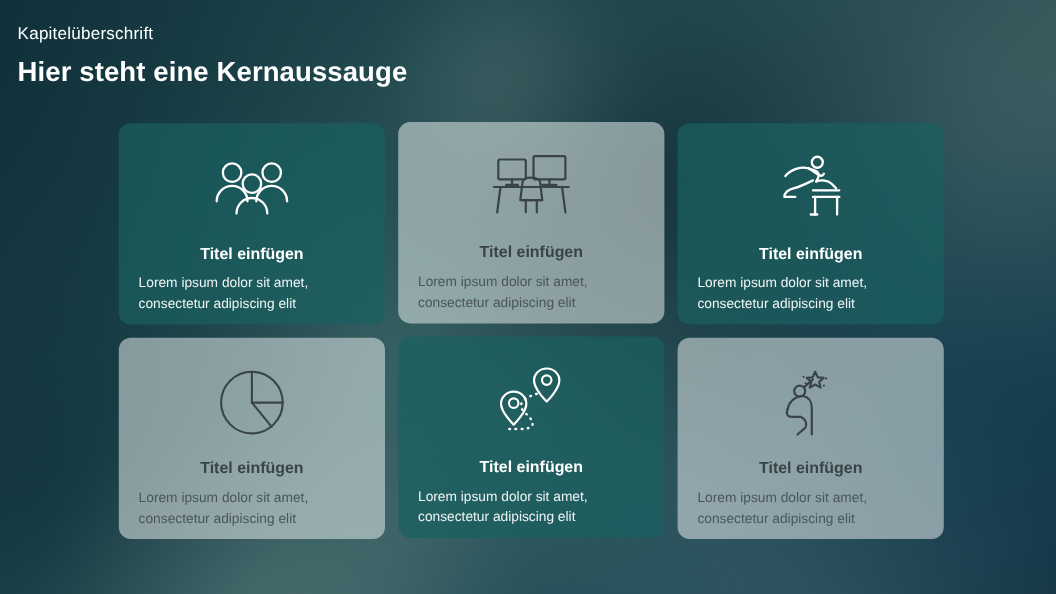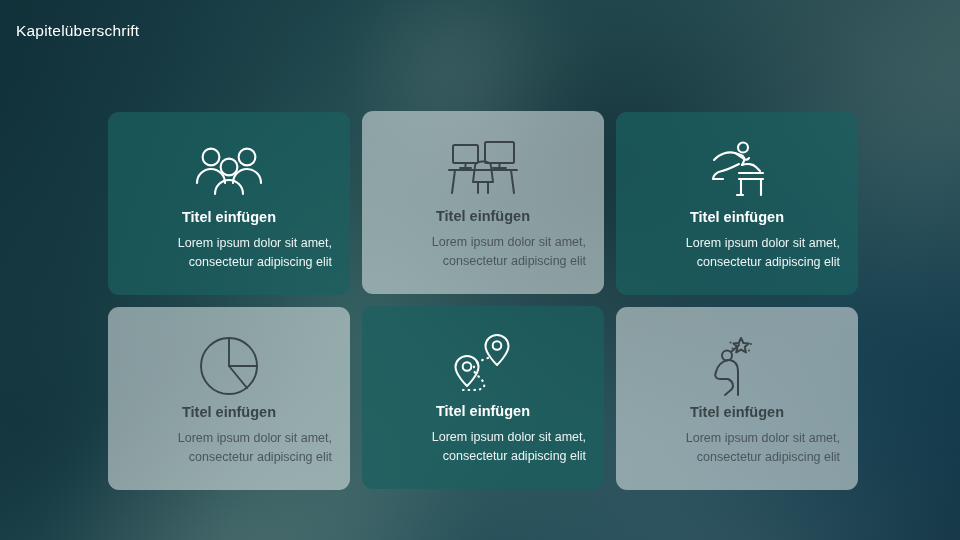--- a/index.html
+++ b/index.html
@@ -104,49 +104,50 @@
   .card-icon {
     height: 74px;
     margin-top: 22px;
     display: flex;
     align-items: center;
     justify-content: center;
   }
   .card-title {
     font-size: 14.5px;
     font-weight: bold;
-    margin-top: 1px;
+    margin-top: 15px;
     line-height: 1.2;
     text-align: center;
   }
   .card-desc {
     font-size: 12.5px;
     line-height: 1.45;
     margin-top: 8px;
-    text-align: right;
+    text-align: left;
     padding: 0 18px;
     box-sizing: border-box;
   }
   .card.dark .card-title { color: #ffffff; }
   .card.dark .card-desc  { color: #eef4f4; }
   .card.light .card-title { color: #3a4448; }
   .card.light .card-desc  { color: #4b565a; }
 
   svg { display: block; }
 </style>
 </head>
 <body>
 
 <div id="slide">
 
   <div class="bg-photo"></div>
   <div class="bg-tint"></div>
 
   <div class="header">
     <div class="eyebrow">Kapitelüberschrift</div>
+    <div class="headline">Hier steht eine Kernaussauge</div>
   </div>
 
   <div class="grid">
 
     <div class="card dark c0">
       <div class="card-icon">
         <svg width="74" height="56" viewBox="0 0 74 56">
           <g fill="none" stroke="#ffffff" stroke-width="2.1" stroke-linecap="round">
             <circle cx="19" cy="14" r="8.4"></circle>
             <path d="M5 40 a14 14 0 0 1 28 0"></path>

